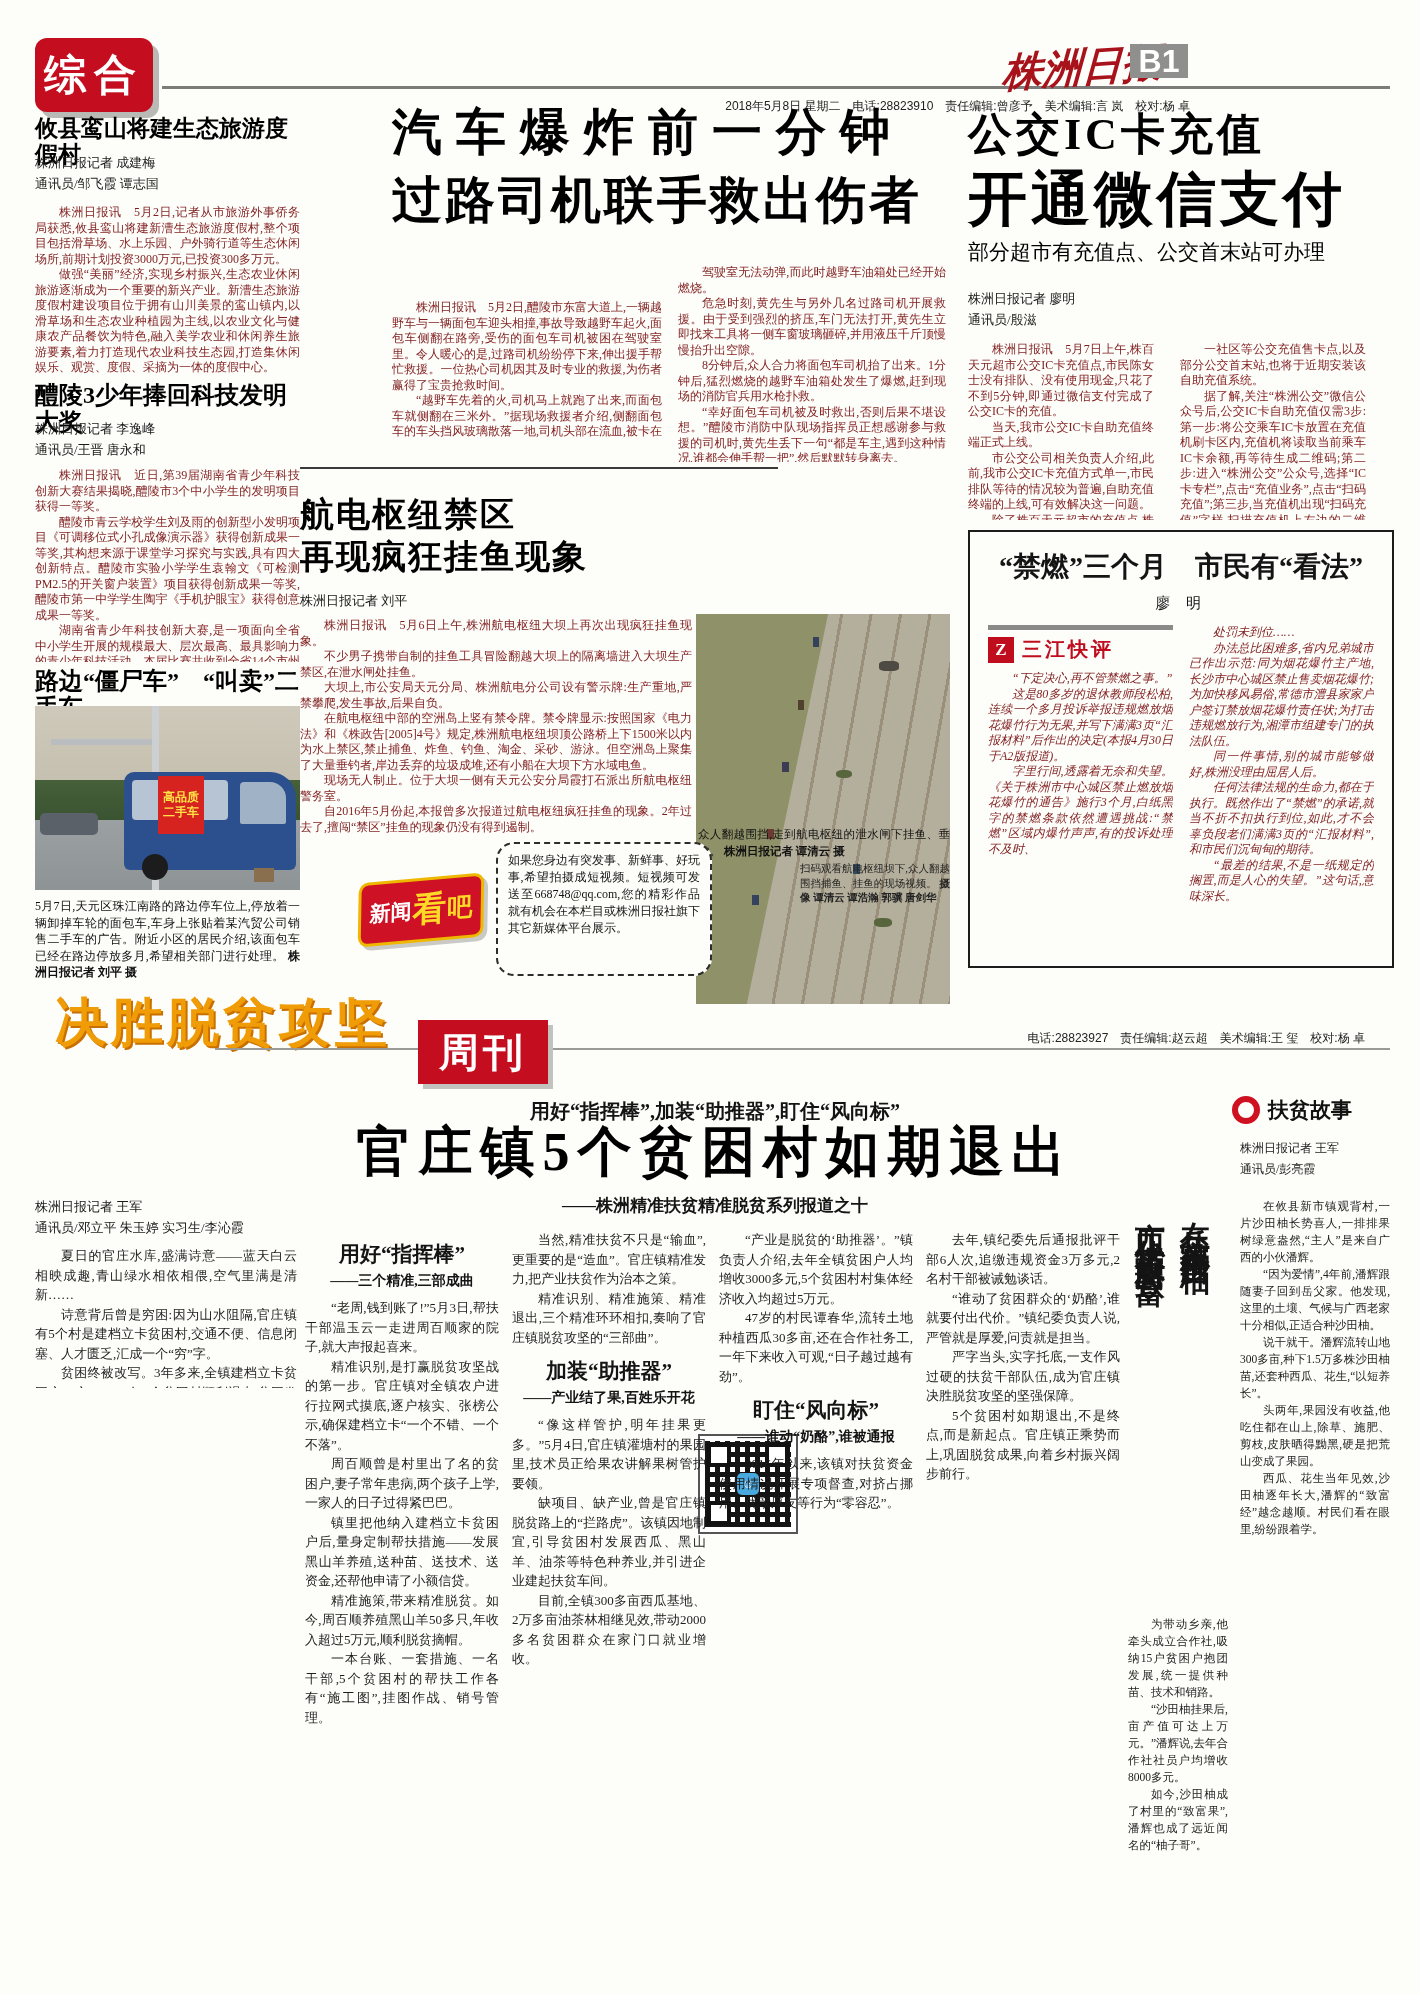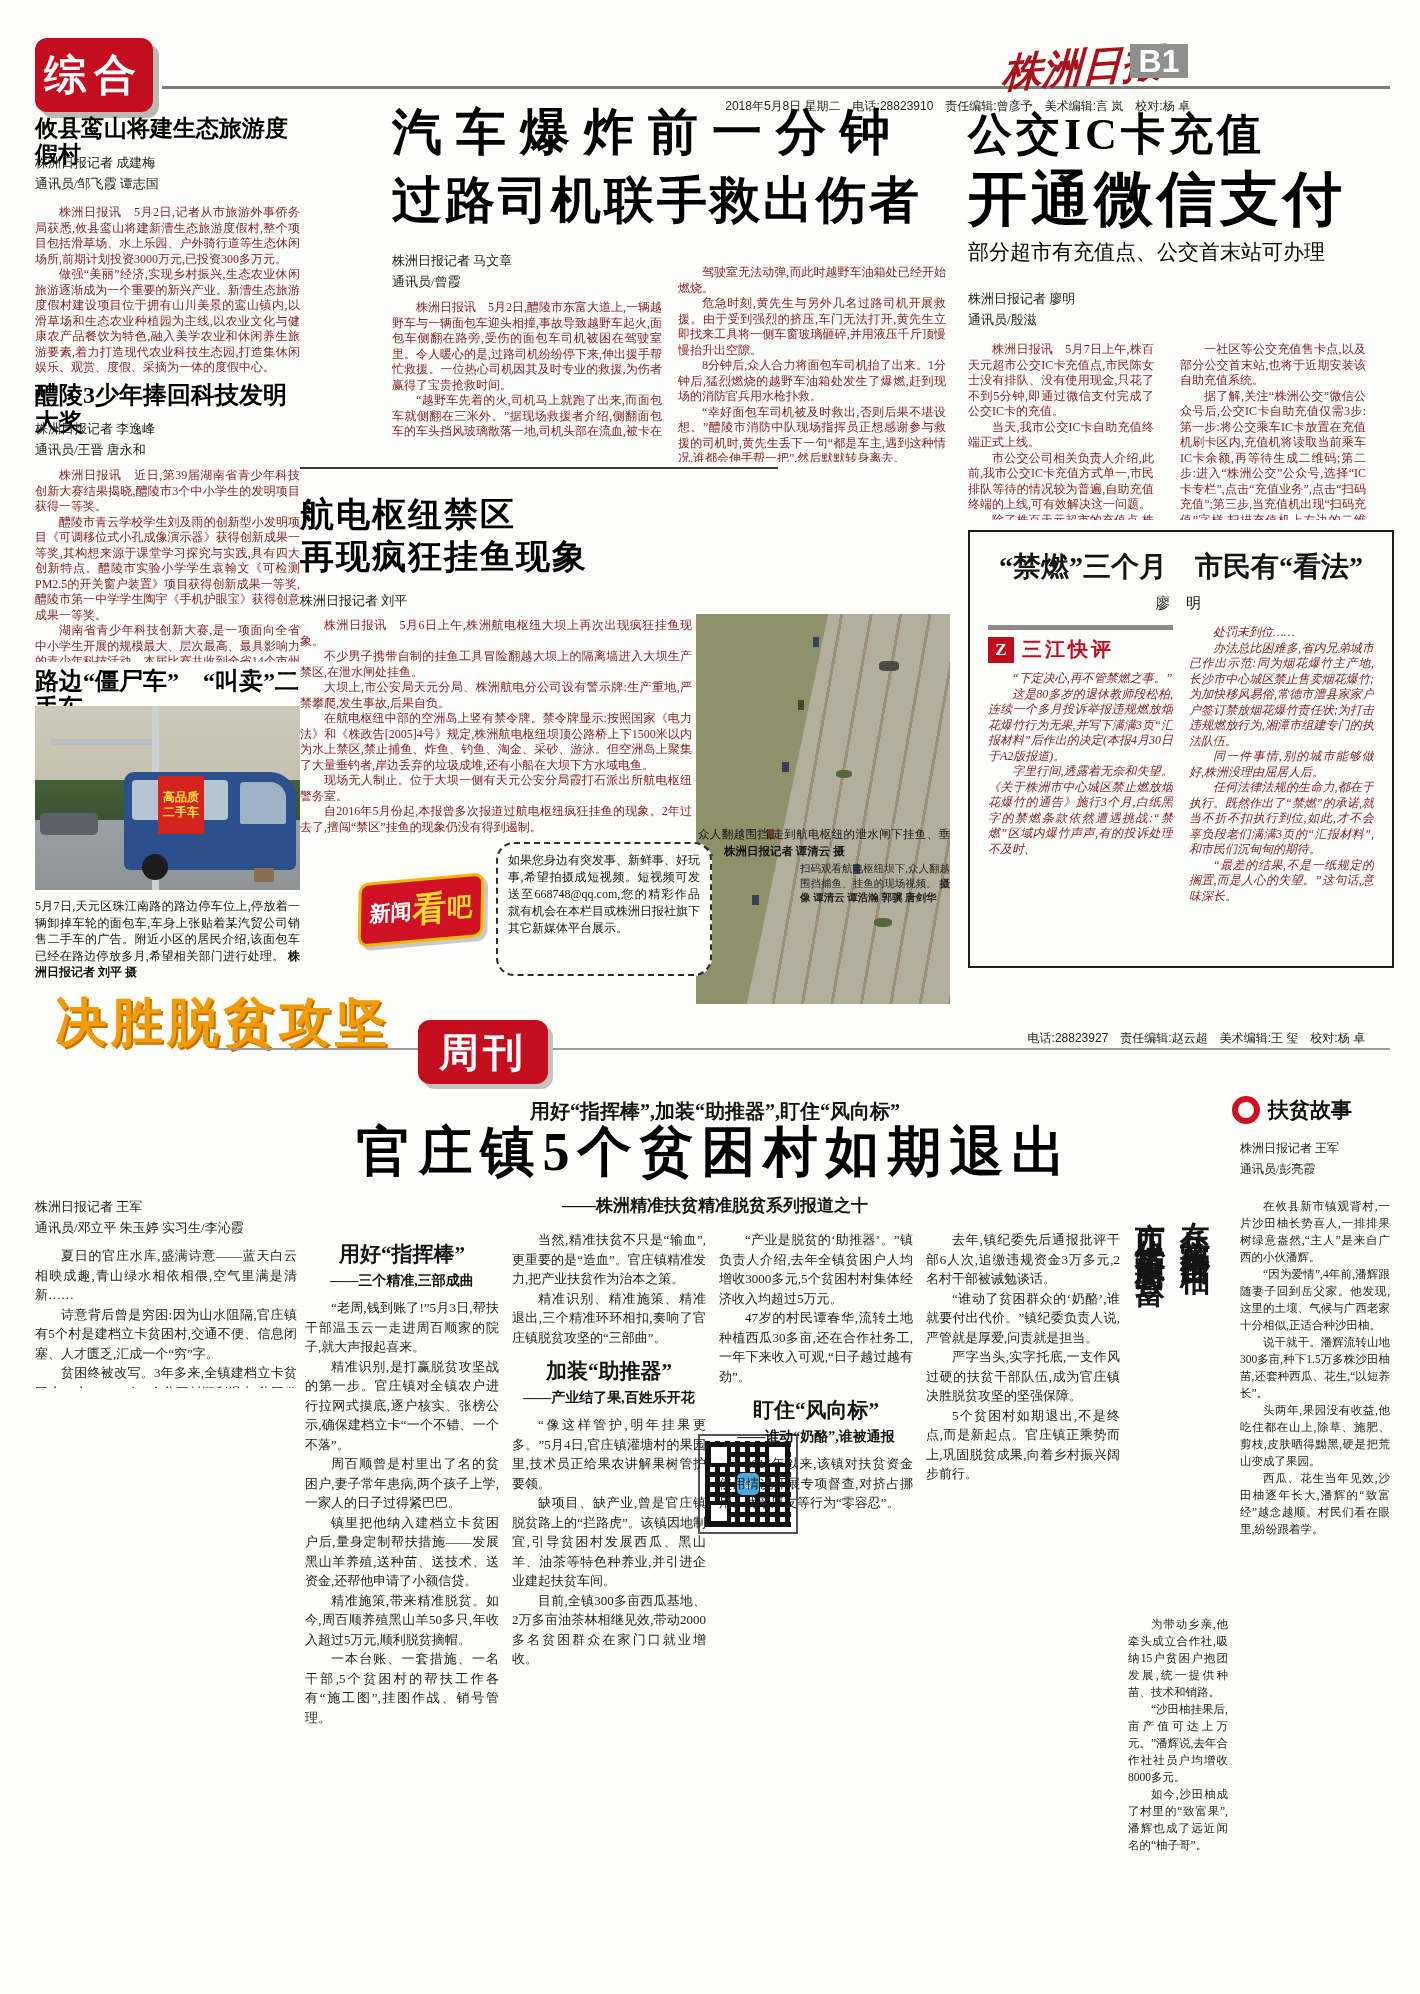--- a/index.html
+++ b/index.html
@@ -37,21 +37,21 @@
   .zlogo-t{color:#c00d1e;font-size:20px;font-weight:bold;letter-spacing:3px;}
   
   .tip-badge{background:#ce1125;border:3px solid #efb800;border-radius:10px;transform:rotate(-5deg) skewX(-6deg);
       display:flex;align-items:center;justify-content:center;box-shadow:4px 4px 0 #c9c9c6;}
   .tip-badge .w{color:#fff;font-weight:bold;font-size:21px;}
   .tip-badge .y{color:#ffd928;font-weight:bold;font-size:25px;}
   .tip-badge .k{color:#ffd928;font-weight:bold;font-size:34px;margin:0 1px;}
   .bubble{border:2px dashed #2c2c2c;border-radius:18px;padding:8px 10px;font-size:12px;line-height:17px;text-align:justify;background:#fdfdfa;}
   
   .wk-brand{font-size:52px;font-weight:bold;color:#f09c07;text-shadow:2px 2px 0 #c96f00;letter-spacing:4px;}
-  .wk-badge{background:#c40e20;color:#fff;font-weight:bold;font-size:40px;letter-spacing:4px;border-radius:12px;
+  .wk-badge{background:#c40e20;color:#fff;font-weight:bold;font-size:40px;letter-spacing:4px;border-radius:0;
       display:flex;align-items:center;justify-content:center;box-shadow:5px 5px 0 #c2c2bf;}
   .sh{margin:10px 0 8px 0;}
   .sh-main{font-size:21px;font-weight:bold;text-align:center;}
   .sh-sub{font-size:14px;font-weight:bold;text-align:center;margin-top:4px;}
   .vtitle{writing-mode:vertical-rl;text-orientation:upright;font-size:30px;font-weight:bold;letter-spacing:6px;line-height:1.5;}
   .label-red{display:flex;align-items:center;gap:8px;}
   .ring{width:16px;height:16px;border:6px solid #cf1020;border-radius:50%;}
   .label-red span{font-size:21px;font-weight:bold;color:#111;}
   
   .photo{overflow:hidden;position:relative;}
@@ -113,24 +113,20 @@
       <div class="abs" style="right:22px;bottom:-12px;width:20px;height:14px;background:#8a6f4e;"></div>
     </div>
   </div>
   <div class="abs cap" style="left:35px;top:898px;width:265px;">
     <span>5月7日,天元区珠江南路的路边停车位上,停放着一辆卸掉车轮的面包车,车身上张贴着某汽贸公司销售二手车的广告。附近小区的居民介绍,该面包车已经在路边停放多月,希望相关部门进行处理。</span>
     <span class="credit">株洲日报记者 刘平 摄</span>
   </div>
 
   <div class="abs hl" style="left:392px;top:104px;font-size:50px;letter-spacing:14px;white-space:nowrap;">汽车爆炸前一分钟</div>
   <div class="abs hl" style="left:392px;top:172px;font-size:50px;letter-spacing:3px;white-space:nowrap;">过路司机联手救出伤者</div>
-  <div class="abs byline" style="left:392px;top:250px;width:270px;">
-    <div>株洲日报记者 马文章</div>
-    <div>通讯员/曾霞</div>
-  </div>
   <div class="abs body-text" style="left:392px;top:300px;width:270px;height:162px;">
       <p>株洲日报讯　5月2日,醴陵市东富大道上,一辆越野车与一辆面包车迎头相撞,事故导致越野车起火,面包车侧翻在路旁,受伤的面包车司机被困在驾驶室里。令人暖心的是,过路司机纷纷停下来,伸出援手帮忙救援。一位热心司机因其及时专业的救援,为伤者赢得了宝贵抢救时间。</p>
       <p>“越野车先着的火,司机马上就跑了出来,而面包车就侧翻在三米外。”据现场救援者介绍,侧翻面包车的车头挡风玻璃散落一地,司机头部在流血,被卡在</p>
     </div>
   <div class="abs body-text" style="left:678px;top:265px;width:268px;height:197px;">
       <p>驾驶室无法动弹,而此时越野车油箱处已经开始燃烧。</p>
       <p>危急时刻,黄先生与另外几名过路司机开展救援。由于受到强烈的挤压,车门无法打开,黄先生立即找来工具将一侧车窗玻璃砸碎,并用液压千斤顶慢慢抬升出空隙。</p>
       <p>8分钟后,众人合力将面包车司机抬了出来。1分钟后,猛烈燃烧的越野车油箱处发生了爆燃,赶到现场的消防官兵用水枪扑救。</p>
       <p>“幸好面包车司机被及时救出,否则后果不堪设想。”醴陵市消防中队现场指挥员正想感谢参与救援的司机时,黄先生丢下一句“都是车主,遇到这种情况,谁都会伸手帮一把”,然后默默转身离去。</p>
     </div>

